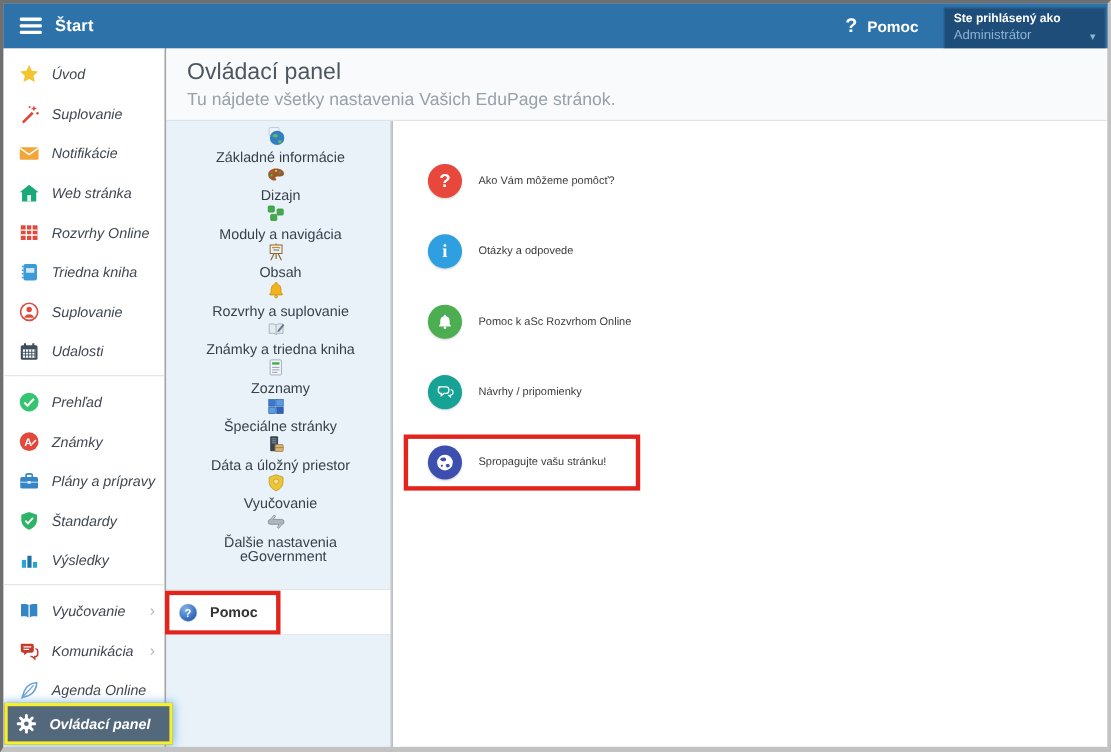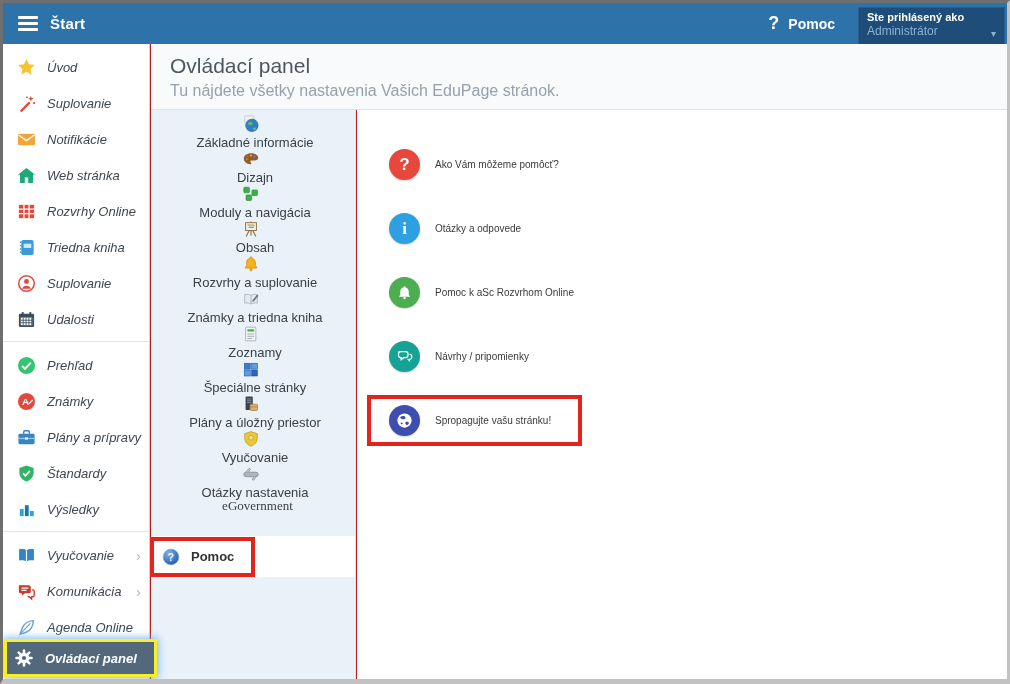--- a/index.html
+++ b/index.html
@@ -1,19 +1,19 @@
 <!DOCTYPE html>
 <html><head>
 <meta charset="utf-8">
 <style>
   html,body{margin:0;padding:0;background:#fff;}
   #page{position:relative;width:1010px;height:684px;box-sizing:border-box;
     border-top:3px solid #6f6f6f;border-left:3px solid #6f6f6f;
     border-right:3px solid #c2c2c2;border-bottom:5px solid #c2c2c2;
-    background:#b91c1c;font-family:"Liberation Sans","DejaVu Sans",sans-serif;overflow:hidden;padding-left:33px;}
+    background:#a3a3a3;font-family:"Liberation Sans","DejaVu Sans",sans-serif;overflow:hidden;padding-left:33px;}
 
   
   .topbar{position:absolute;left:0;top:0;right:0;height:41px;background:#2d72a9;color:#fff;display:flex;align-items:center;}
   .burger{margin-left:15px;display:flex;flex-direction:column;gap:3px;cursor:pointer;}
   .burger span{display:block;width:20px;height:3px;background:#fff;border-radius:1px;}
   .brand{margin-left:12px;font-size:15px;font-weight:bold;letter-spacing:.2px;}
   .help{position:absolute;right:172px;top:0;bottom:0;display:flex;align-items:center;gap:9px;cursor:pointer;}
   .help .qmark{font-size:18px;font-weight:bold;}
   .help .hlabel{font-size:14px;font-weight:bold;}
   .userbox{position:absolute;right:2px;top:4px;width:147px;height:40px;background:#1d4d78;border:1px solid #2a5c8c;
@@ -41,21 +41,21 @@
   .pageheader{position:absolute;left:148px;right:0;top:41px;height:66px;background:#f9fafb;border-bottom:1px solid #dde3e8;
     box-sizing:border-box;padding:10px 0 0 19px;}
   .pageheader h1{margin:0;font-size:21px;font-weight:normal;color:#4d5761;}
   .pageheader .sub{margin-top:4px;font-size:16px;color:#97a1ab;}
 
   
   .submenu{position:absolute;left:148px;top:107px;bottom:0;width:205px;box-sizing:border-box;border-right:1px solid #d9e4ee;
     display:flex;flex-direction:column;}
   .sm-box1{background:#e9f2f9;padding:3px 0;}
   .sm-item{display:flex;align-items:center;height:35px;padding:0 6px 0 10px;cursor:pointer;flex-direction:column;}
-  .sm-item.noicon{padding-left:15px;font-family:Liberation Serif, serif;}
+  .sm-item.noicon{padding-left:15px;}
   .sm-icon{width:22px;height:20px;display:flex;align-items:center;justify-content:center;margin-right:9px;flex:0 0 22px;}
   .sm-icon svg{width:18px;height:18px;}
   .sm-label{font-size:13px;color:#38404a;white-space:nowrap;}
   .sm-selrow{height:41px;background:#fff;display:flex;align-items:center;}
   .sm-selbox{display:flex;align-items:center;border:4px solid #e3241d;background:#fff;height:40px;box-sizing:border-box;
     padding:0 17px 0 6px;margin-left:-1px;cursor:pointer;}
   .sm-selbox .sm-label{font-weight:bold;color:#333;}
   .sm-box2{background:#e9f2f9;flex:1;}
 
   
@@ -367,39 +367,39 @@
         </div>
         <div class="sm-item">
           <span class="sm-icon">
             <svg viewBox="0 0 20 20">
               <rect x="4" y="1.8" width="8" height="15" rx="1" fill="#3a4450"></rect>
               <path d="M5.6 4.4h4.8M5.6 6.4h4.8M5.6 8.4h4.8" stroke="#8ea0b2" stroke-width=".9"></path>
               <rect x="9" y="10.2" width="8.2" height="7" rx="1" fill="#d8b078" stroke="#a57c3e" stroke-width=".8"></rect>
               <path d="M9 13.2h8.2" stroke="#a57c3e" stroke-width=".8"></path>
             </svg>
           </span>
-          <span class="sm-label">Plány a úložný priestor</span>
+          <span class="sm-label">Dáta a úložný priestor</span>
         </div>
         <div class="sm-item">
           <span class="sm-icon">
             <svg viewBox="0 0 20 20">
               <path d="M10 1.8l7 2.4v4.6c0 4.3-2.8 7.6-7 9.2-4.2-1.6-7-4.9-7-9.2V4.2z" fill="#ecc635" stroke="#bb942a" stroke-width=".8"></path>
               <circle cx="10" cy="8.6" r="2.6" fill="#f7e08a" stroke="#bb942a" stroke-width=".7"></circle>
             </svg>
           </span>
           <span class="sm-label">Vyučovanie</span>
         </div>
         <div class="sm-item">
           <span class="sm-icon">
             <svg viewBox="0 0 20 20">
               <rect x="2" y="8" width="16" height="5" rx="2.5" fill="#aeb6bd" stroke="#7d858c" stroke-width=".8"></rect>
               <path d="M4.2 8L8 3.6l1.5 1L7 8M15.8 13l-3 4-1.5-1 2-3" fill="#c8ced4" stroke="#7d858c" stroke-width=".8"></path>
             </svg>
           </span>
-          <span class="sm-label">Otázky nastavenia</span>
+          <span class="sm-label">Ďalšie nastavenia</span>
         </div>
         <div class="sm-item noicon">
           <span class="sm-label">eGovernment</span>
         </div>
       </div>
     <div class="sm-selrow">
       <div class="sm-selbox" style="border-color: rgb(227, 36, 29);">
         <span class="sm-icon" id="selected-icon">
             <svg viewBox="0 0 20 20">
               <defs>

